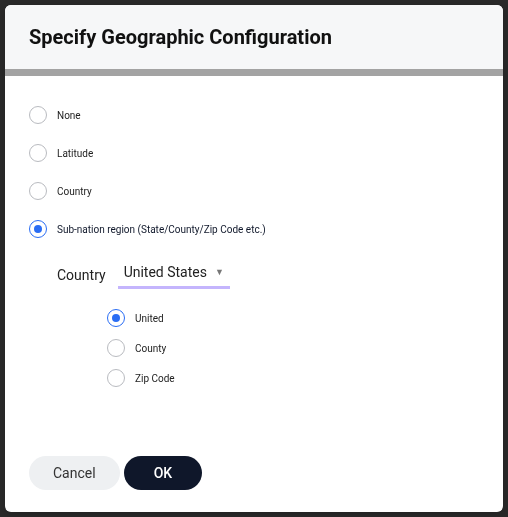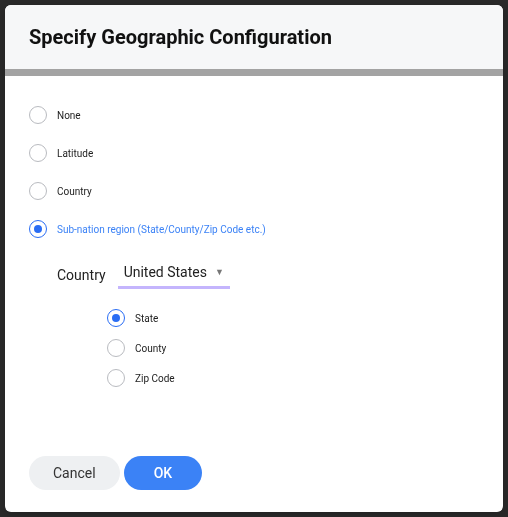--- a/index.html
+++ b/index.html
@@ -63,21 +63,21 @@
       display: none;
     }
     .radio-outer.selected .radio-inner {
       display: block;
     }
     .radio-label {
       font-size: 10px;
       color: #222;
     }
     .radio-label.selected {
-      color: #3b82f6;
+      color: #0f172a;
     }
     .sub-section {
       padding-left: 28px;
       margin-top: 6px;
     }
     .country-row {
       display: flex;
       align-items: center;
       gap: 12px;
       padding: 6px 0 14px 0;
@@ -121,21 +121,21 @@
       padding: 9px 24px;
       font-size: 14px;
       cursor: pointer;
       font-family: inherit;
     }
     .btn-cancel {
       background: #eef0f2;
       color: #333;
     }
     .btn-ok {
-      background: #3b82f6;
+      background: #0f172a;
       color: #fff;
       padding: 9px 30px;
       font-weight: 500;
     }
   </style>
 </head>
 <body>
 
 <div class="dialog">
   <div class="dialog-header">
@@ -174,21 +174,21 @@
           <span>United States</span>
           <span class="dropdown-caret">▼</span>
         </span>
       </div>
 
       <div class="sub-radios">
         <div class="sub-radio-row">
           <span class="radio-outer selected">
               <span class="radio-inner"></span>
             </span>
-          <span class="radio-label">State</span>
+          <span class="radio-label">United</span>
         </div>
         <div class="sub-radio-row">
           <span class="radio-outer"></span>
           <span class="radio-label">County</span>
         </div>
         <div class="sub-radio-row">
           <span class="radio-outer"></span>
           <span class="radio-label">Zip Code</span>
         </div>
       </div>

